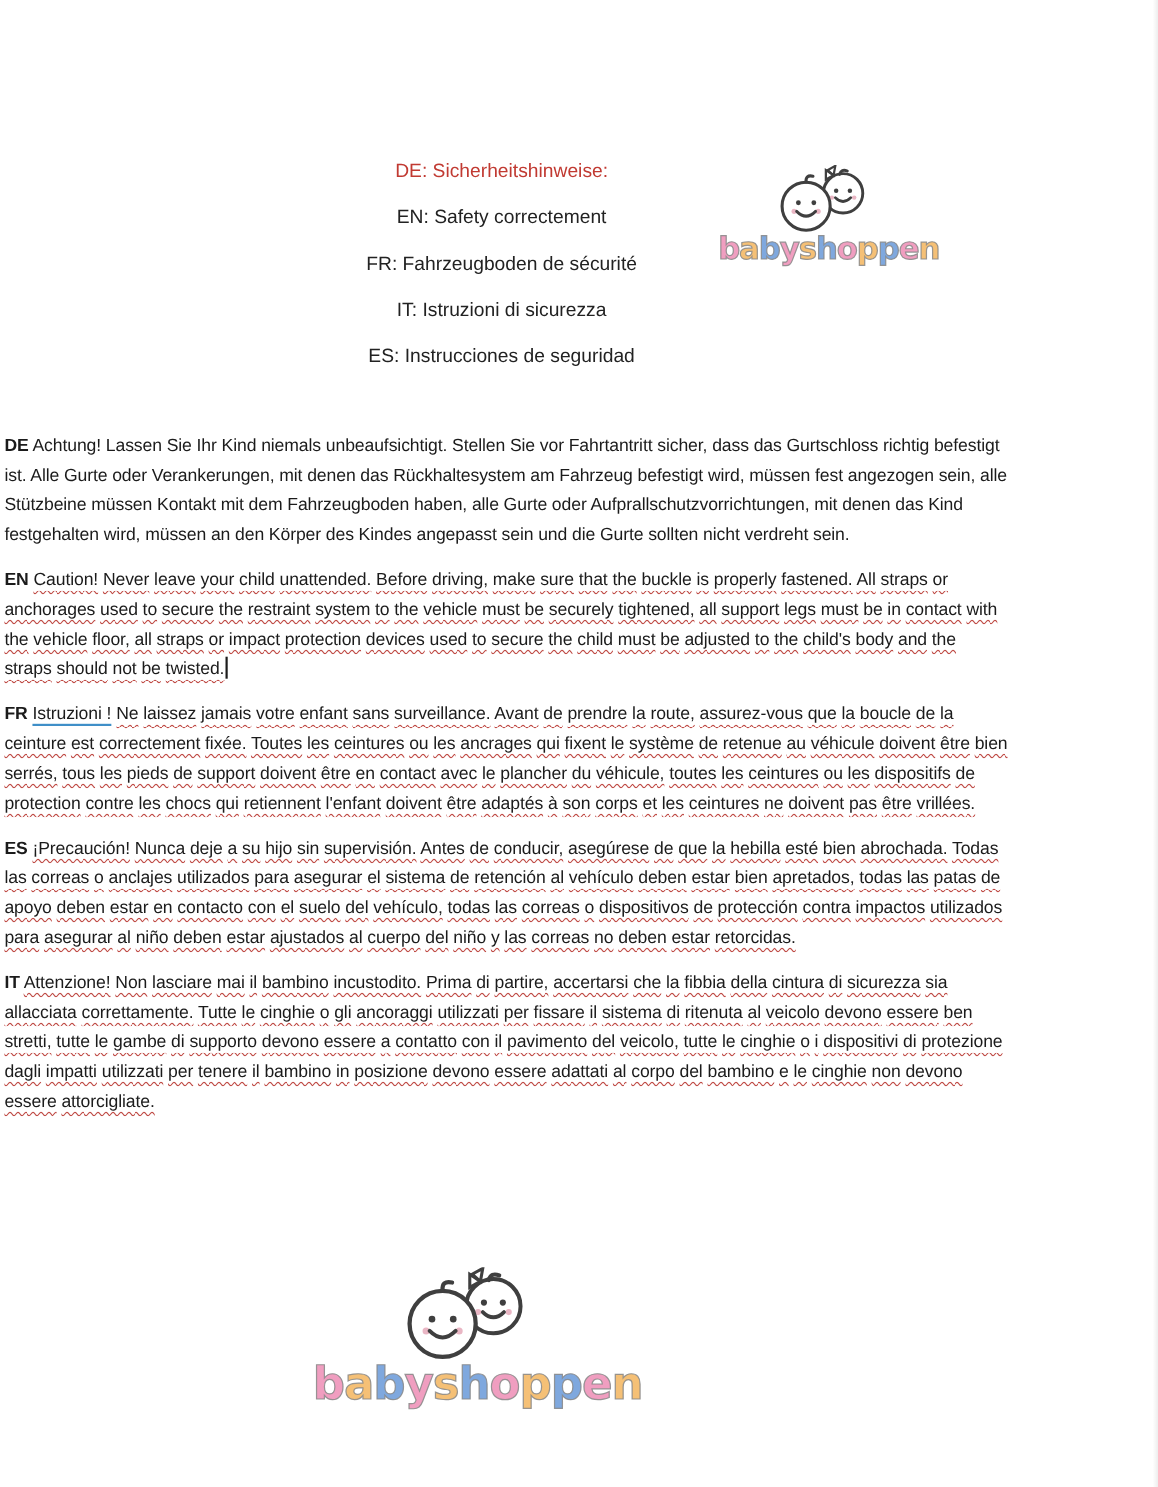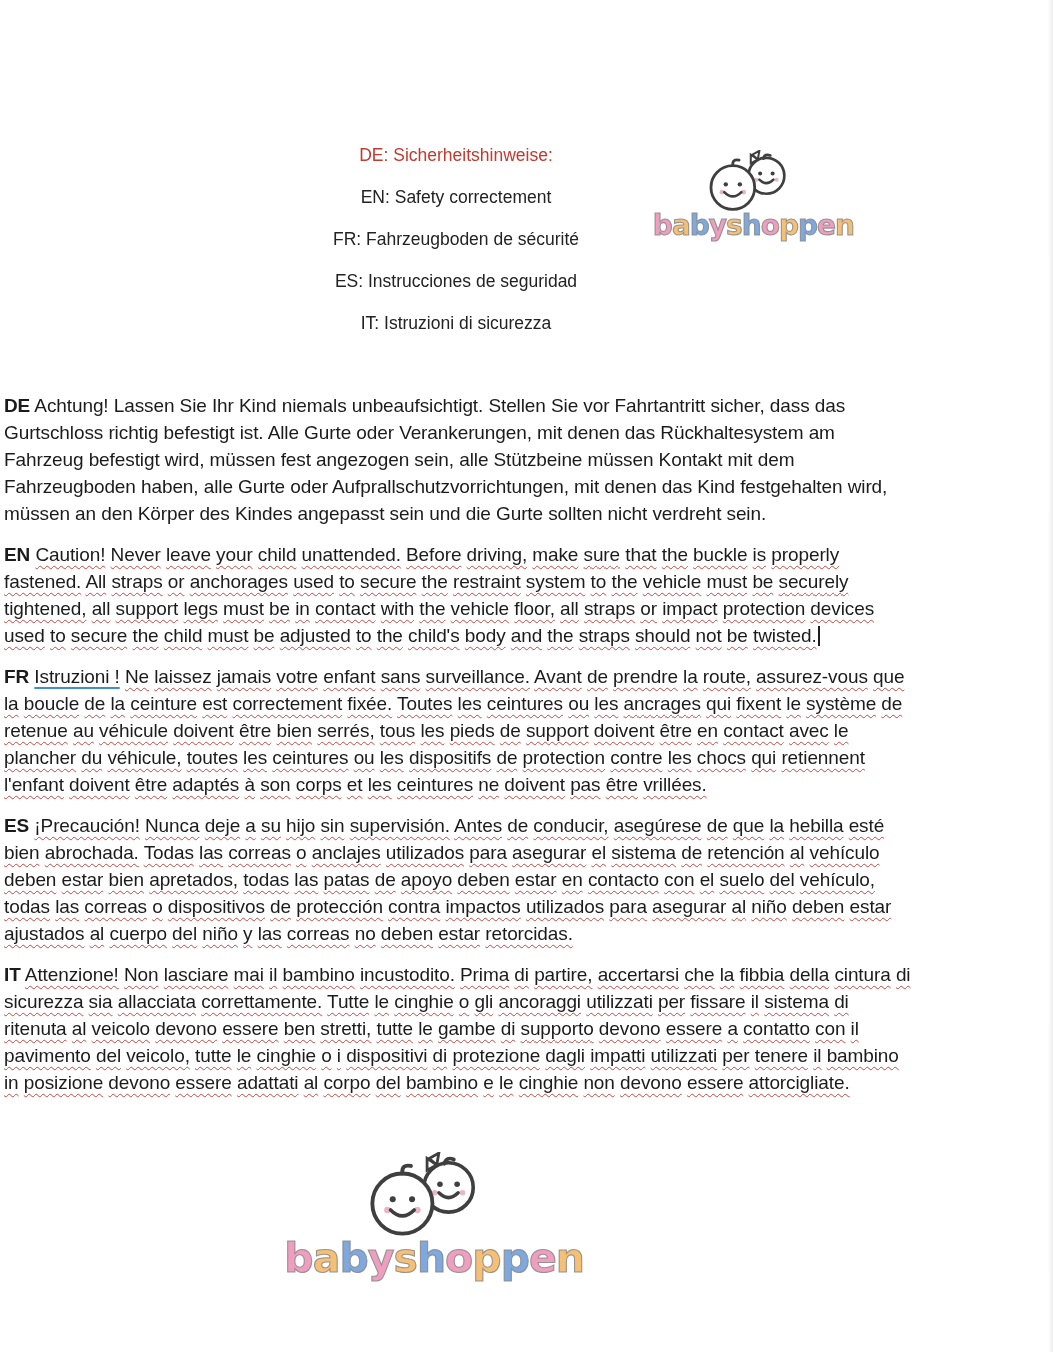--- a/index.html
+++ b/index.html
@@ -14,21 +14,21 @@
   
   .titles{
     position:absolute; left:0; top:134px; width:912px;
     text-align:center; font-size:17.5px; color:#222;
   }
   .title-line{ line-height:42px; height:42px; white-space:nowrap; }
   .title-line.red{ color:#c13a32; }
   
   .bodytext{
     position:absolute; left:4px; top:392px; width:912px;
-    font-size:19px; line-height:27px; color:#1b1b1b; letter-spacing:-0.1px;
+    font-size:16px; line-height:27px; color:#1b1b1b; letter-spacing:-0.1px;
   }
   .bodytext p{ margin:0 0 14px 0; }
   .lang{ font-weight:700; }
   .sq{
     text-decoration:underline; text-decoration-style:wavy;
     text-decoration-color:#bf4a44; text-decoration-thickness:1px;
     text-underline-offset:4px; text-decoration-skip-ink:none;
   }
   .grammar{
     text-decoration:underline; text-decoration-style:solid;
@@ -59,22 +59,22 @@
 </style>
 </head>
 <body>
 
 <div class="page">
 
   <div class="titles">
     <div class="title-line red">DE: Sicherheitshinweise:</div>
     <div class="title-line">EN: Safety correctement</div>
     <div class="title-line">FR: Fahrzeugboden de sécurité</div>
+    <div class="title-line">IT: Istruzioni di sicurezza</div>
     <div class="title-line">ES: Instrucciones de seguridad</div>
-    <div class="title-line">IT: Istruzioni di sicurezza</div>
   </div>
 
   <div class="logo logo-top">
     <svg class="faces" viewBox="0 0 120 82">
 
       <g stroke="#3f3f3f" stroke-width="3.4" fill="none" stroke-linecap="round">
         <circle cx="81" cy="33" r="23" fill="#ffffff"></circle>
         <path d="M77 11 q2 -7 9 -4"></path>
         <path d="M70 12 l-9 -6 0 11 z" fill="#ffffff" stroke-width="2.6"></path>
         <path d="M70 12 l2 -11 -9 5 z" fill="#ffffff" stroke-width="2.6"></path>

